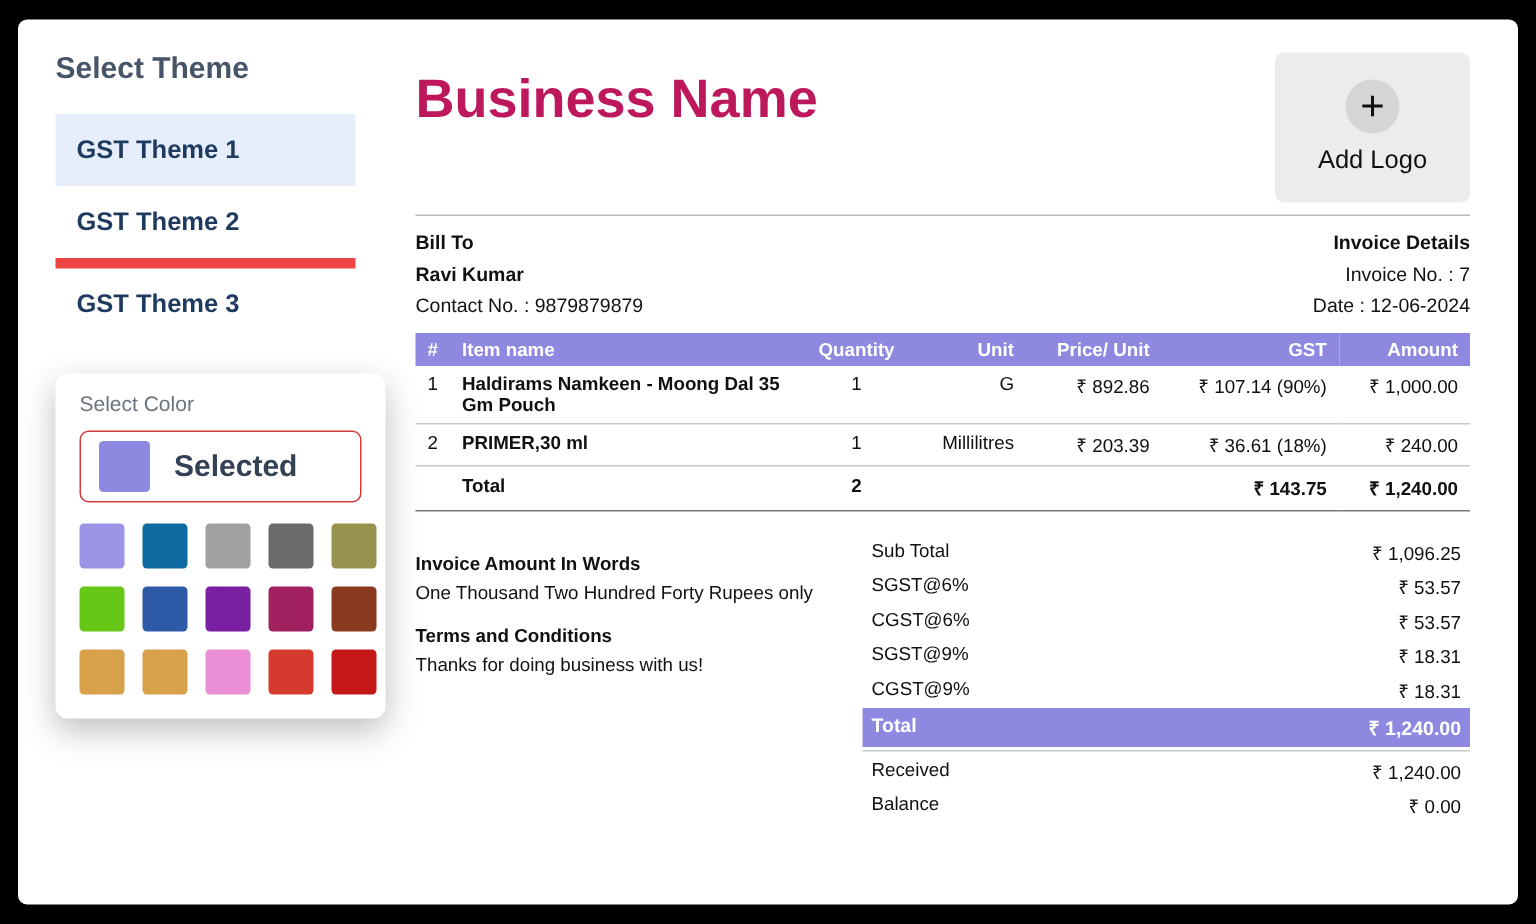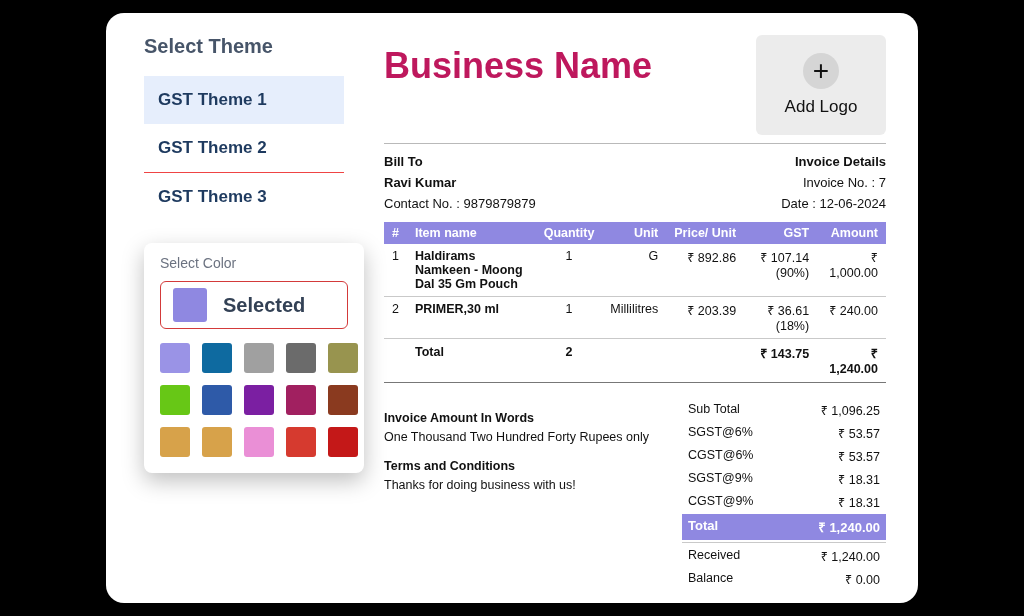--- a/index.html
+++ b/index.html
@@ -4,39 +4,39 @@
 <style>
   *{box-sizing:border-box;margin:0;padding:0;}
   body{
     background:#000;
     font-family:"Segoe UI",Arial,Helvetica,sans-serif;
     width:1024px;height:616px;overflow:hidden;
     display:flex;align-items:center;justify-content:center;
   }
   .app-window{
     background:#fff;
-    width:812px;height:590px;
-    border-radius:18px;
-    padding:22px 32px 18px 38px;
+    width:1000px;height:590px;
+    border-radius:6px;
+    padding:22px 32px 18px 25px;
     display:flex;
     position:relative;
   }
   
   .sidebar{
     width:200px;
     flex-shrink:0;
   }
   .sidebar-title{
     font-size:20px;font-weight:600;color:#475569;
     margin-bottom:18px;
   }
   .theme-item{
     font-size:17px;font-weight:600;color:#1e3a5f;
     padding:14px 14px;
-    border-bottom:1px solid #ef4444;
+    border-bottom:7px solid #ef4444;
     cursor:pointer;
   }
   .theme-item.active{
     background:#e6eefc;
     border-bottom:none;
   }
 
   .color-panel{
     margin-top:22px;
     width:220px;

